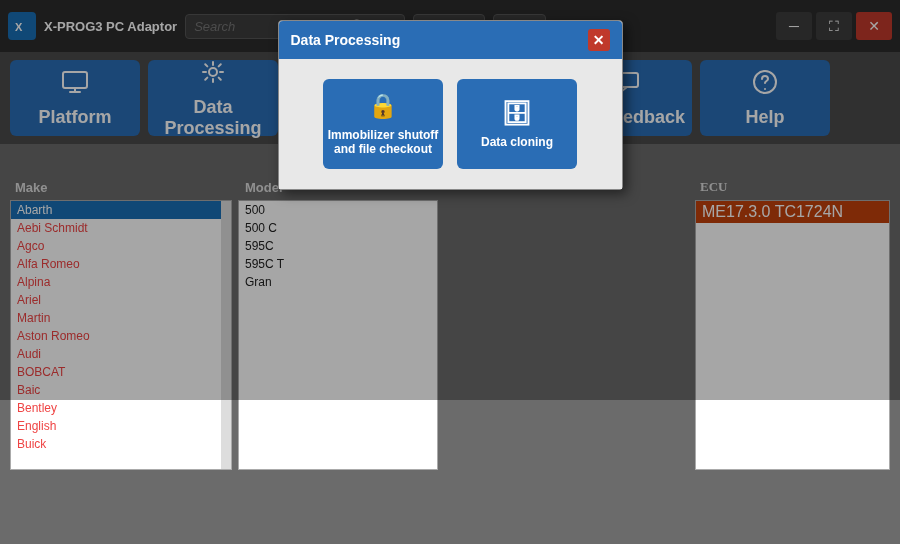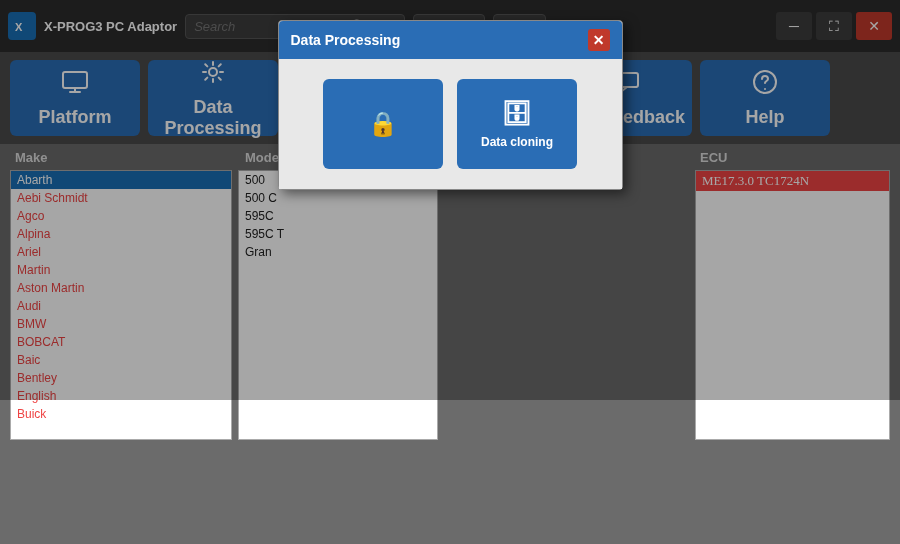--- a/index.html
+++ b/index.html
@@ -145,31 +145,32 @@
       flex-direction: column;
     }
 
     
     #col-headers {
       display: flex;
       width: 900px;
       height: 26px;
       background: #6b6b6b;
       padding: 0 10px;
+      margin-top: 30px;
     }
     .col-header {
       color: #ddd;
       font-size: 13px;
       font-weight: bold;
       display: flex;
       align-items: center;
     }
     #make-header { width: 230px; padding-left: 5px; }
     #model-header { width: 200px; padding-left: 5px; }
-    #ecu-header { width: 195px; padding-left: 5px; }
+    #ecu-header { width: 195px; padding-left: 5px; font-family: Liberation Serif, serif; }
 
     
     #lists-area {
       display: flex;
       width: 900px;
       flex: 1;
       padding: 0 10px 10px 10px;
       gap: 6px;
       position: relative;
     }
@@ -253,25 +254,24 @@
     #ecu-list-container {
       width: 195px;
       height: 270px;
       background: white;
       border: 1px solid #aaa;
       overflow: hidden;
       flex-shrink: 0;
     }
     .ecu-item {
       padding: 2px 6px;
-      font-size: 13px;
-      color: white;
-      background: #ef4444;
-      cursor: pointer;
-      font-family: Liberation Serif, serif;
+      font-size: 16px;
+      color: white;
+      background: #c2410c;
+      cursor: pointer;
     }
 
     
     #modal-overlay {
       position: absolute;
       top: 0;
       left: 0;
       width: 900px;
       height: 400px;
       background: rgba(0,0,0,0.35);
@@ -429,31 +429,31 @@
 
   <div id="col-headers">
     <div class="col-header" id="make-header">Make</div>
     <div class="col-header" id="model-header">Model</div>
     <div class="col-header" style="flex:1;"></div>
     <div class="col-header" id="ecu-header">ECU</div>
   </div>
 
   <div id="lists-area">
 
-    <div id="make-list-container" style="display:flex;flex-direction:column;">
+    <div id="make-list-container" style="display:flex;flex-direction:row;">
       <div id="make-list" style="flex:1;overflow-y:scroll;">
           <div class="make-item selected">Abarth</div>
           <div class="make-item">Aebi Schmidt</div>
           <div class="make-item">Agco</div>
+          <div class="make-item">Alfa Romeo</div>
           <div class="make-item">Alpina</div>
           <div class="make-item">Ariel</div>
           <div class="make-item">Martin</div>
-          <div class="make-item">Aston Martin</div>
+          <div class="make-item">Aston Romeo</div>
           <div class="make-item">Audi</div>
-          <div class="make-item">BMW</div>
           <div class="make-item">BOBCAT</div>
           <div class="make-item">Baic</div>
           <div class="make-item">Bentley</div>
           <div class="make-item">English</div>
           <div class="make-item">Buick</div>
         </div>
       <div id="make-scrollbar" style="width:10px;background:#ddd;"></div>
     </div>
 
     <div id="model-list-container" style="display:flex;flex-direction:row;">
@@ -480,20 +480,21 @@
 
   <div id="modal-overlay">
     <div id="modal">
       <div id="modal-header">
         <span>Data Processing</span>
         <button id="modal-close">✕</button>
       </div>
       <div id="modal-body">
         <button class="modal-btn">
           <span class="modal-btn-icon">🔒</span>
+          <span>Immobilizer shutoff and file checkout</span>
         </button>
         <button class="modal-btn">
           <span class="modal-btn-icon">🗄</span>
           <span>Data cloning</span>
         </button>
       </div>
     </div>
   </div>
 </div>
 

